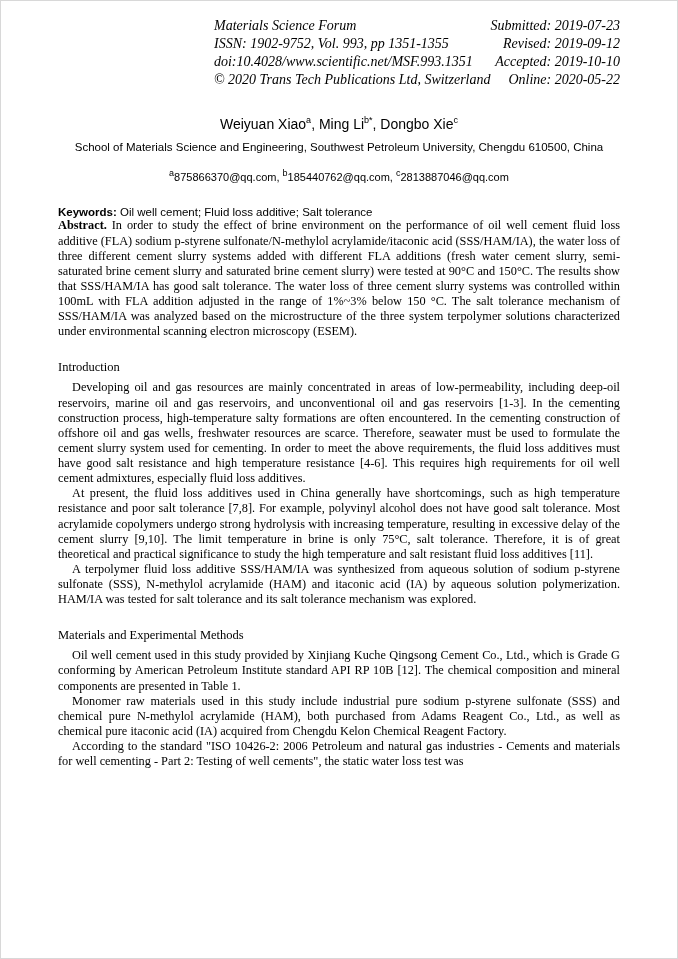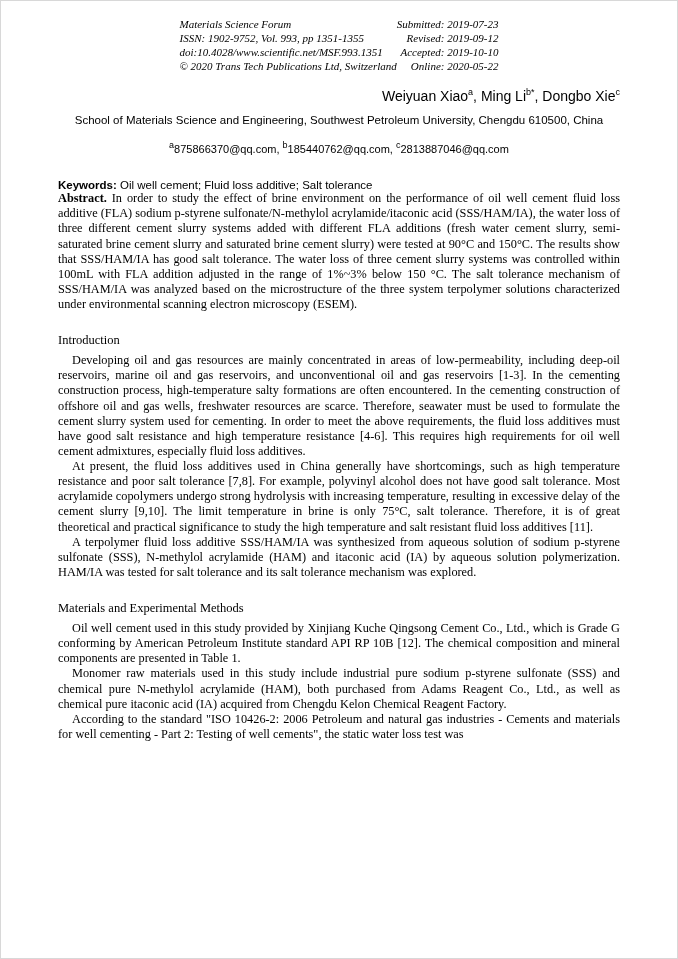--- a/index.html
+++ b/index.html
@@ -11,40 +11,40 @@
     background: #ffffff;
     border: 1px solid #d8d8d8;
     padding: 16px 57px 20px 57px;
     font-family: "Liberation Serif", serif;
     color: #000;
     overflow: hidden;
   }
   
   .meta {
     display: flex;
-    justify-content: center;
+    justify-content: flex-end;
     font-style: italic;
-    font-size: 11px;
+    font-size: 14px;
     line-height: 1.28;
   }
   .meta-right { text-align: right; }
   
   .title {
     font-family: "Liberation Sans", sans-serif;
     font-weight: bold;
     font-size: 15.5px;
     line-height: 1.3;
     text-align: center;
     margin-top: 26px;
   }
   .authors {
     font-family: "Liberation Sans", sans-serif;
     font-size: 14px;
-    text-align: right;
-    margin-top: 14px;
+    text-align: center;
+    margin-top: 26px;
   }
   .authors sup, .emails sup { font-size: 9px; }
   .affiliation {
     font-family: "Liberation Sans", sans-serif;
     font-size: 11.5px;
     line-height: 1.35;
     text-align: center;
     margin-top: 9px;
     padding: 0 10px;
   }

